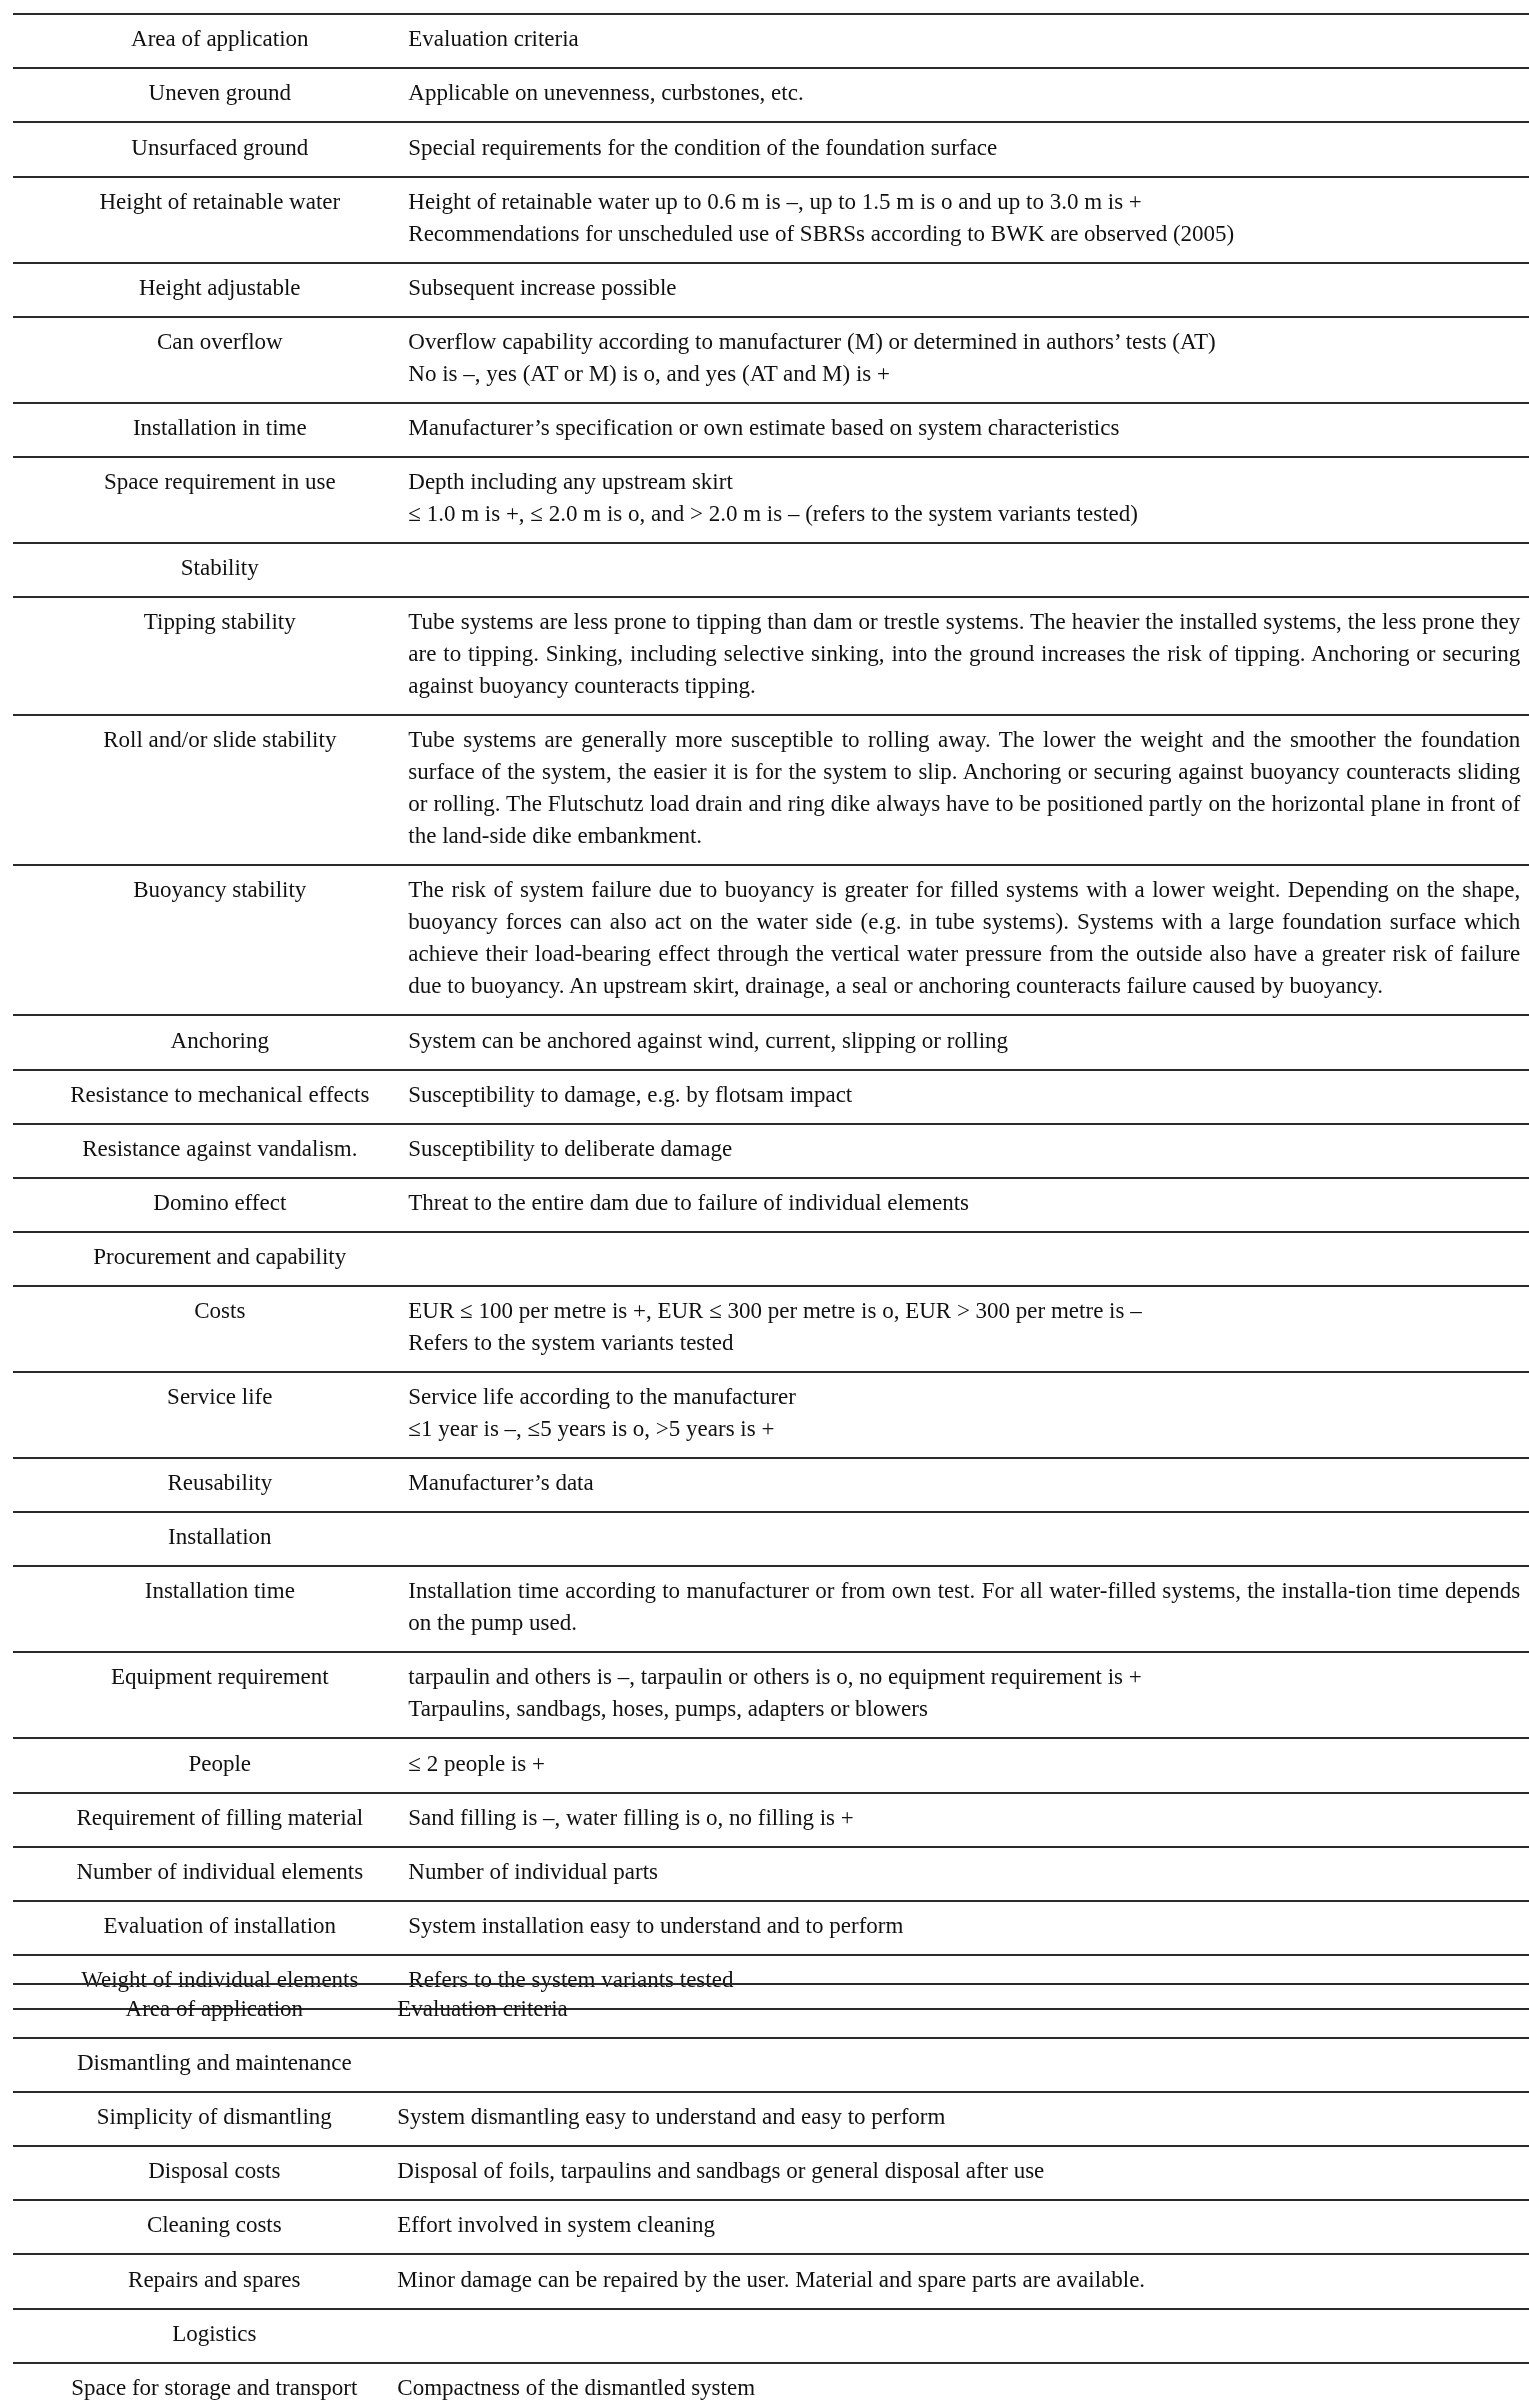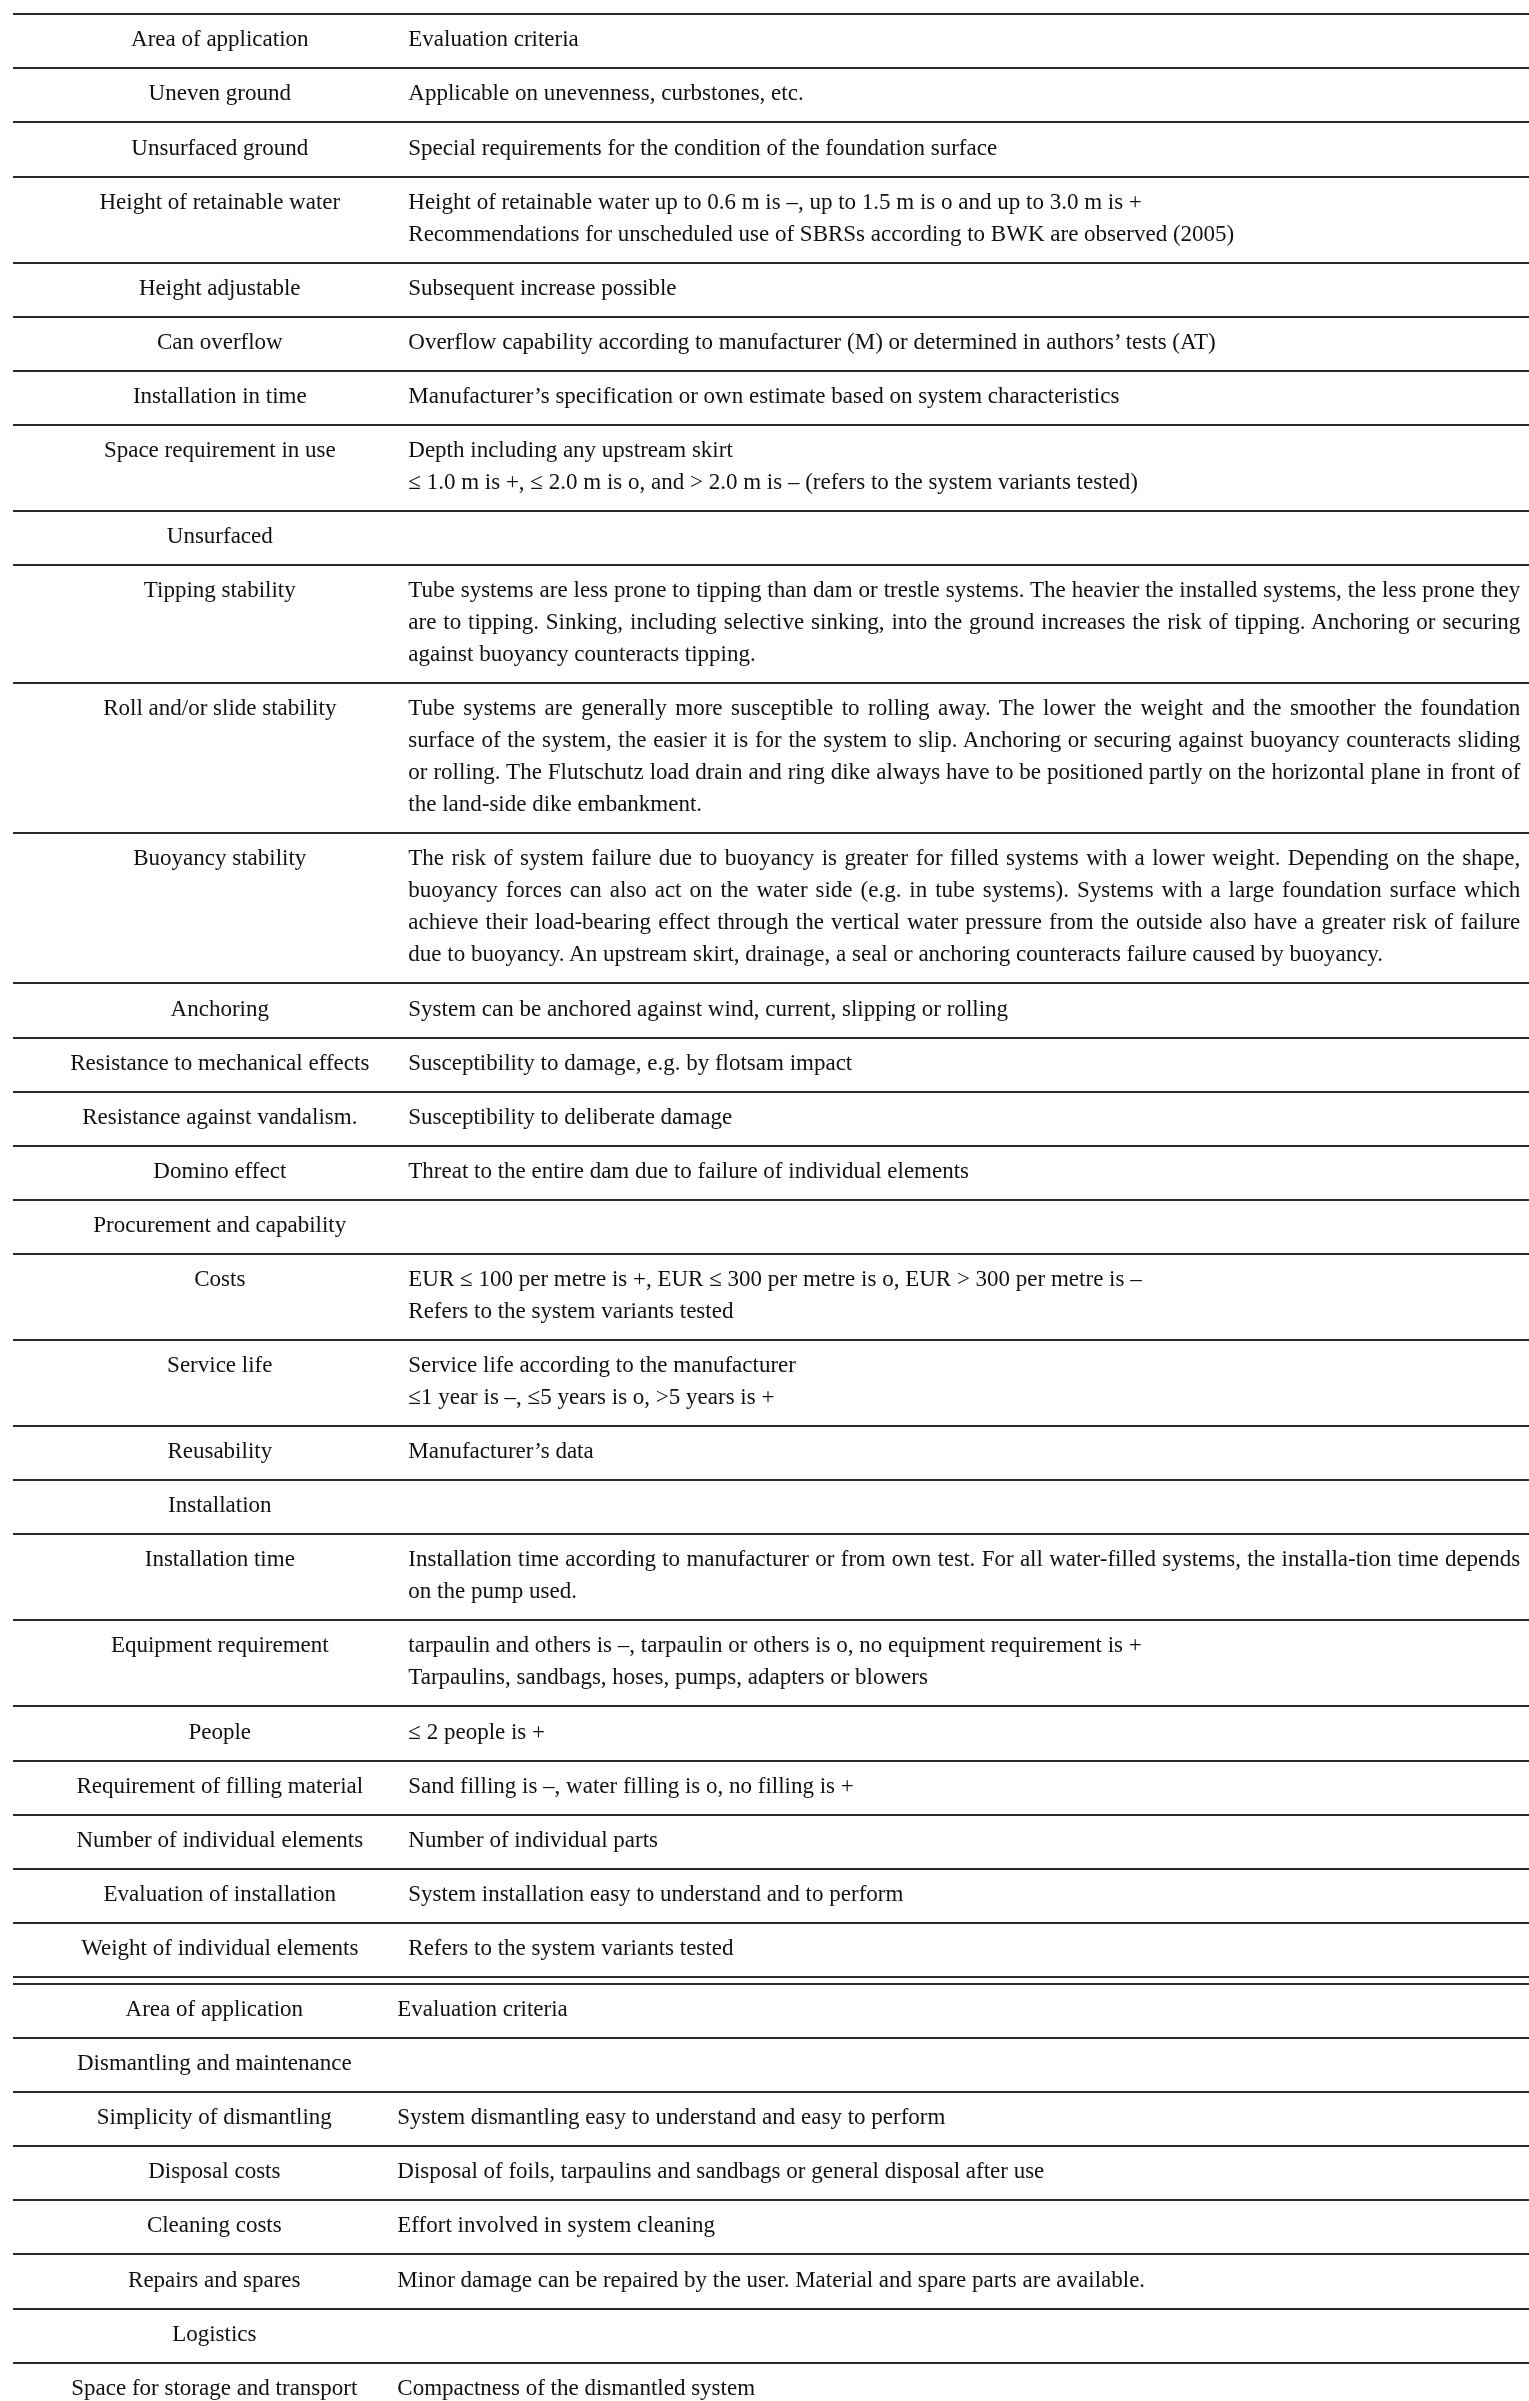--- a/index.html
+++ b/index.html
@@ -73,37 +73,38 @@
     <div class="row">
       <div class="cell-a">Height adjustable</div>
       <div class="cell-b">
         <span class="line">Subsequent increase possible</span>
       </div>
     </div>
     <div class="row">
       <div class="cell-a">Can overflow</div>
       <div class="cell-b">
         <span class="line">Overflow capability according to manufacturer (M) or determined in authors’ tests (AT)</span>
+        <span class="line">No is –, yes (AT or M) is o, and yes (AT and M) is +</span>
       </div>
     </div>
     <div class="row">
       <div class="cell-a">Installation in time</div>
       <div class="cell-b">
         <span class="line">Manufacturer’s specification or own estimate based on system characteristics</span>
       </div>
     </div>
     <div class="row">
       <div class="cell-a">Space requirement in use</div>
       <div class="cell-b">
         <span class="line">Depth including any upstream skirt</span>
         <span class="line">≤ 1.0 m is +, ≤ 2.0 m is o, and &gt; 2.0 m is – (refers to the system variants tested)</span>
       </div>
     </div>
     <div class="row">
-      <div class="cell-a">Unsurfaced</div>
+      <div class="cell-a">Stability</div>
       <div class="cell-b">&nbsp;</div>
     </div>
     <div class="row">
       <div class="cell-a">Tipping stability</div>
       <div class="cell-b justify">Tube systems are less prone to tipping than dam or trestle systems. The heavier the installed systems, the less prone they are to tipping. Sinking, including selective sinking, into the ground increases the risk of tipping. Anchoring or securing against buoyancy counteracts tipping.</div>
     </div>
     <div class="row">
       <div class="cell-a">Roll and/or slide stability</div>
       <div class="cell-b justify">Tube systems are generally more susceptible to rolling away. The lower the weight and the smoother the foundation surface of the system, the easier it is for the system to slip. Anchoring or securing against buoyancy counteracts sliding or rolling. The Flutschutz load drain and ring dike always have to be positioned partly on the horizontal plane in front of the land-side dike embankment.</div>
     </div>

